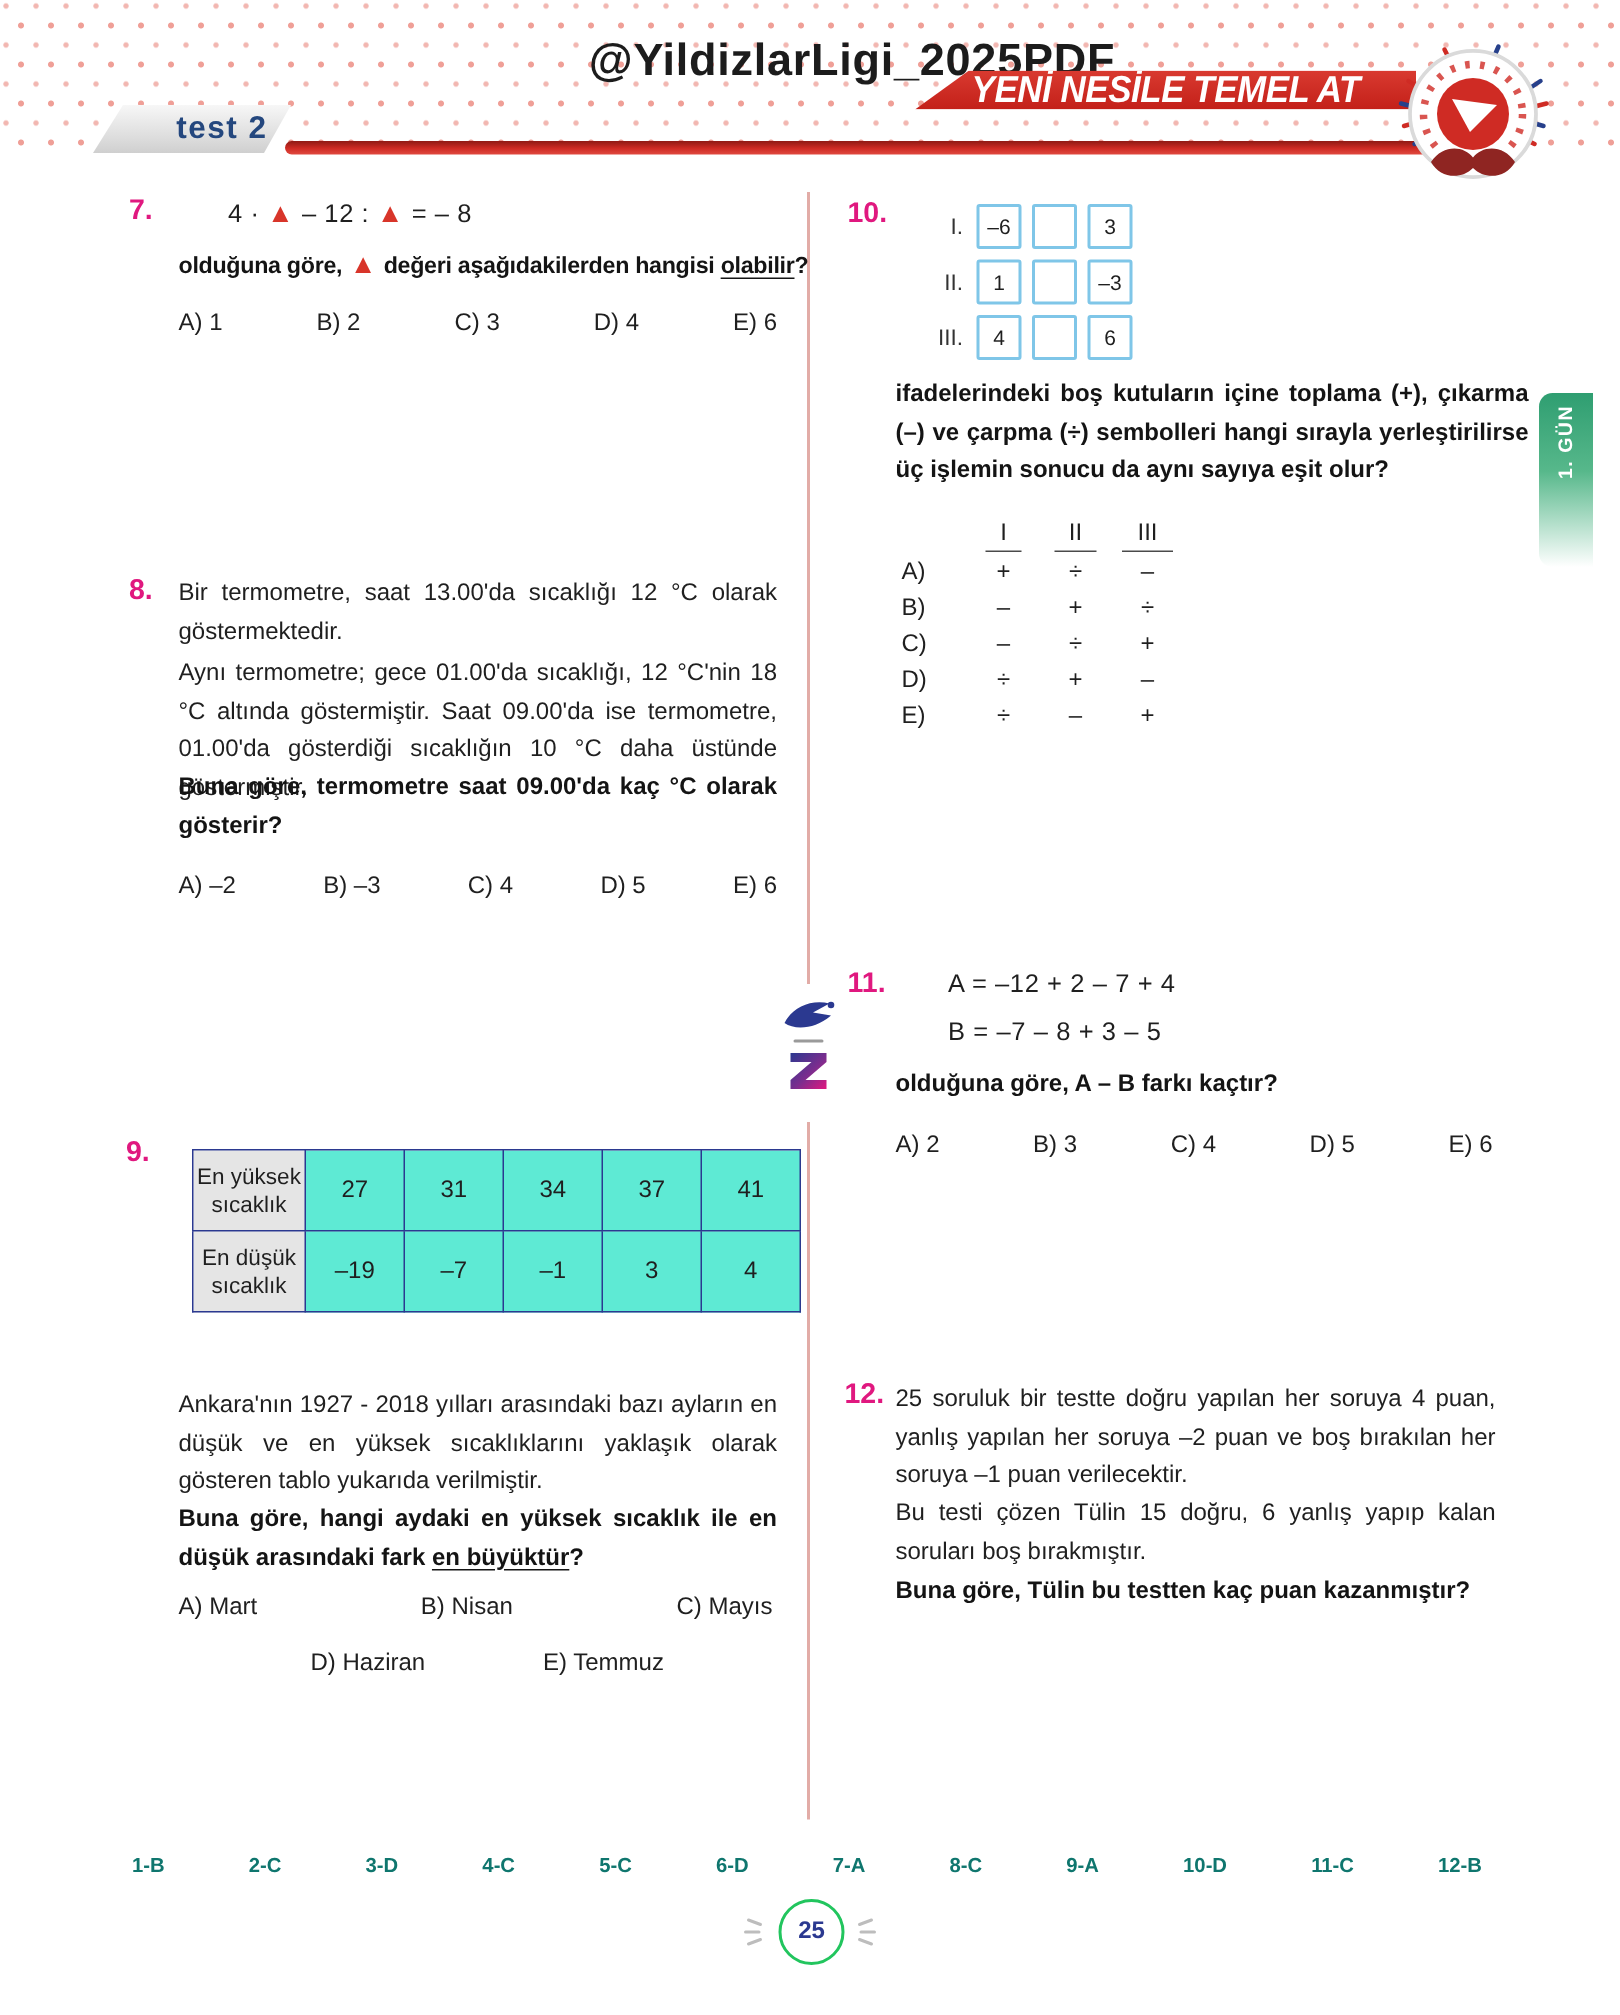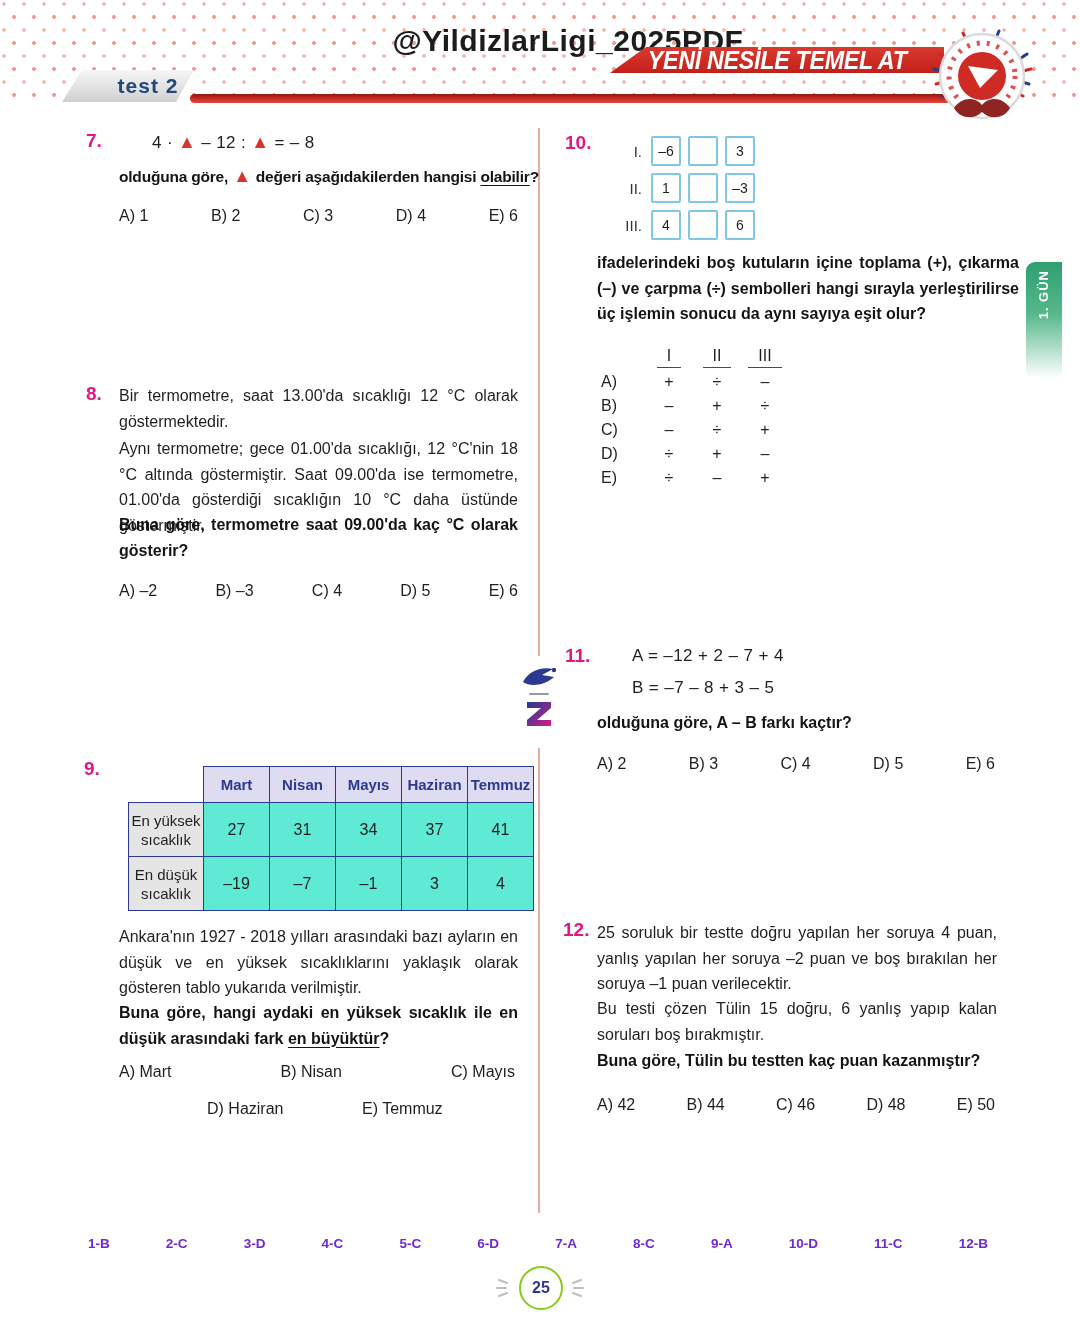--- a/index.html
+++ b/index.html
@@ -81,22 +81,22 @@
   .q10-lab { width:42px; text-align:right; padding-right:9px; font-size:15px; color:#333; }
   .q10-box { width:26px; height:26px; border:2px solid #7fc6e8; border-radius:2px; margin-right:7px;
              display:flex; align-items:center; justify-content:center; font-size:14px; background:#fff; }
   .q10-grid { position:absolute; left:601px; top:344px; display:grid; grid-template-columns:44px 48px 48px 48px; font-size:16px; }
   .q10-grid .cell { height:24px; line-height:24px; text-align:center; }
   .q10-grid .lab { text-align:left; }
   .q10-grid .hd { display:inline-block; border-bottom:1.5px solid #4a4a4a; padding:0 10px 1px; line-height:20px; height:20px; }
   .q10-grid .hrow { height:26px; }
   
   .answer-key { position:absolute; left:88px; top:1236px; width:900px; display:flex; justify-content:space-between;
-                color:#6d28d9; font-weight:bold; font-size:13.5px; }
-  .page-badge { position:absolute; left:519px; top:1266px; width:40px; height:40px; border:2px solid #84cc16;
+                color:#0f766e; font-weight:bold; font-size:13.5px; }
+  .page-badge { position:absolute; left:519px; top:1266px; width:40px; height:40px; border:2px solid #22c55e;
                 border-radius:50%; background:#fff; display:flex; align-items:center; justify-content:center;
                 color:#2b3990; font-weight:bold; font-size:16px; }
   .badge-rays { position:absolute; left:495px; top:1262px; }
 </style>
 </head>
 <body>
 
 <div class="page">
 
   <div class="dots"></div>
@@ -170,28 +170,20 @@
     <span>A) –2</span>
     <span>B) –3</span>
     <span>C) 4</span>
     <span>D) 5</span>
     <span>E) 6</span>
   </div>
 
   <div class="qnum" style="left:84px; top:758px;">9.</div>
   <table class="temp-table">
     <tbody>
-        <tr>
-      <td class="corner"></td>
-      <th class="month">Mart</th>
-      <th class="month">Nisan</th>
-      <th class="month">Mayıs</th>
-      <th class="month">Haziran</th>
-      <th class="month">Temmuz</th>
-    </tr>
     <tr>
       <td class="rowlab">En yüksek sıcaklık</td>
       <td class="val">27</td>
       <td class="val">31</td>
       <td class="val">34</td>
       <td class="val">37</td>
       <td class="val">41</td>
     </tr>
     <tr>
       <td class="rowlab">En düşük sıcaklık</td>
@@ -276,27 +268,20 @@
     <span>B) 3</span>
     <span>C) 4</span>
     <span>D) 5</span>
     <span>E) 6</span>
   </div>
 
   <div class="qnum" style="left:563px; top:919px;">12.</div>
   <div class="para" style="left:597px; top:920px; width:400px;">25 soruluk bir testte doğru yapılan her soruya 4 puan, yanlış yapılan her soruya –2 puan ve boş bırakılan her soruya –1 puan verilecektir.</div>
   <div class="para" style="left:597px; top:996px; width:400px;">Bu testi çözen Tülin 15 doğru, 6 yanlış yapıp kalan soruları boş bırakmıştır.</div>
   <div class="para bold" style="left:597px; top:1048px; width:400px;">Buna göre, Tülin bu testten kaç puan kazanmıştır?</div>
-  <div class="opts" style="left:597px; top:1096px; width:398px;">
-    <span>A) 42</span>
-    <span>B) 44</span>
-    <span>C) 46</span>
-    <span>D) 48</span>
-    <span>E) 50</span>
-  </div>
 
   <div class="answer-key">
     <span>1-B</span>
     <span>2-C</span>
     <span>3-D</span>
     <span>4-C</span>
     <span>5-C</span>
     <span>6-D</span>
     <span>7-A</span>
     <span>8-C</span>

